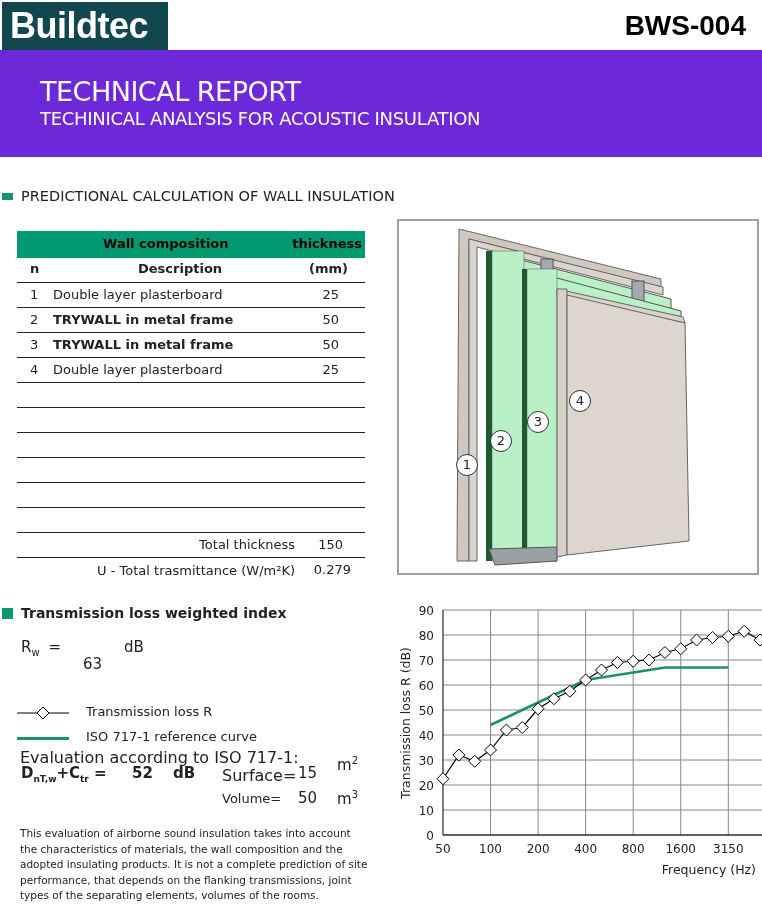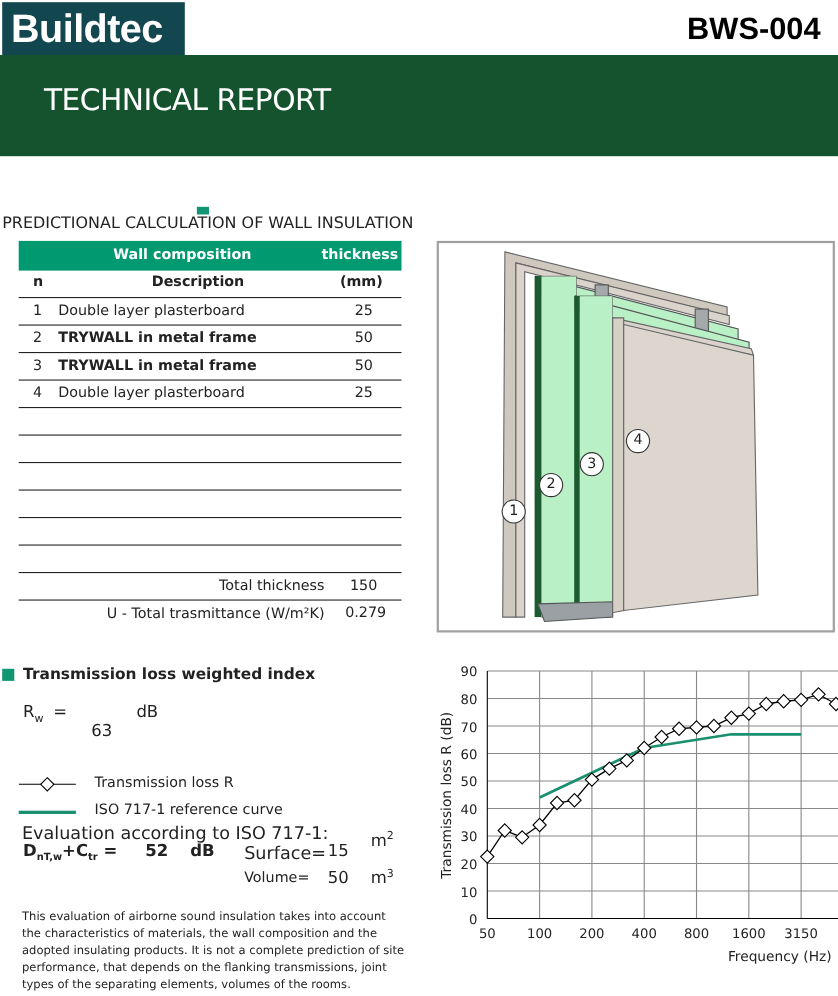--- a/index.html
+++ b/index.html
@@ -1,25 +1,25 @@
 <!DOCTYPE html>
 <html><head>
 <meta charset="utf-8">
 <style>
   * { box-sizing: border-box; margin: 0; padding: 0; }
   body { width: 762px; height: 905px; background: #ffffff; font-family: "DejaVu Sans", sans-serif; color: #222; position: relative; overflow: hidden; }
   .logo { position: absolute; left: 2px; top: 2px; width: 166px; height: 48px; background: #12474f; color: #fff; font-family: "Liberation Sans", sans-serif; font-weight: bold; font-size: 36px; line-height: 48px; padding-left: 8px; letter-spacing: -0.5px; }
   .code { position: absolute; right: 16px; top: 10px; font-family: "Liberation Sans", sans-serif; font-weight: bold; font-size: 28px; color: #000; }
-  .banner { position: absolute; left: 0; top: 50px; width: 762px; height: 92px; background: #14532d; }
+  .banner { position: absolute; left: 0; top: 50px; width: 762px; height: 107px; background: #6d28d9; }
   .banner .t1 { position: absolute; left: 40px; top: 26px; color: #fff; font-size: 27px; letter-spacing: -0.5px; }
   .banner .t2 { position: absolute; left: 40px; top: 58px; color: #fff; font-size: 18px; letter-spacing: -0.3px; }
   .section-title { position: absolute; left: 2px; font-size: 14.5px; color: #222; display: flex; align-items: center; }
   .section-title .sq { width: 11px; height: 7px; background: #109672; margin-right: 8px; display: inline-block; }
   .comp-table { position: absolute; left: 17px; top: 219px; width: 348px; font-size: 13px; }
-  .comp-table .hdr1 { height: 27px; background: #009970; color: #ffffff; font-weight: bold; position: relative; }
+  .comp-table .hdr1 { height: 27px; background: #009970; color: #000000; font-weight: bold; position: relative; margin-top: 12px; }
   .comp-table .hdr1 span { position: absolute; top: 5px; }
   .comp-table .hdr2 { height: 25px; font-weight: bold; position: relative; border-bottom: 1px solid #222; }
   .comp-table .hdr2 span { position: absolute; top: 3px; }
   .comp-table .row { height: 25px; border-bottom: 1px solid #222; position: relative; }
   .comp-table .row span { position: absolute; top: 4px; }
   .comp-table .row .n { left: 13px; }
   .comp-table .row .d { left: 36px; }
   .comp-table .row .t { right: 26px; }
   .comp-table .row.bold .d { font-weight: bold; }
   .wall-box { position: absolute; left: 397px; top: 219px; width: 362px; height: 356px; border: 2px solid #a0a0a0; background: #fff; }
@@ -28,23 +28,24 @@
   .note { position: absolute; left: 20px; top: 826px; width: 350px; font-size: 10.5px; line-height: 15.5px; color: #222; }
   .chart { position: absolute; left: 390px; top: 598px; }
 </style>
 </head>
 <body>
 
 <div class="logo">Buildtec</div>
 <div class="code">BWS-004</div>
 <div class="banner">
   <div class="t1">TECHNICAL REPORT</div>
-</div>
-
-<div class="section-title" style="top:188px;flex-direction:column;">
+  <div class="t2">TECHINICAL ANALYSIS FOR ACOUSTIC INSULATION</div>
+</div>
+
+<div class="section-title" style="top:188px;">
   <span class="sq"></span>
   <span>PREDICTIONAL CALCULATION OF WALL INSULATION</span>
 </div>
 
 <div class="comp-table">
   <div class="hdr1">
     <span style="left:86px;">Wall composition</span>
     <span style="right:3px;">thickness</span>
   </div>
   <div class="hdr2">

